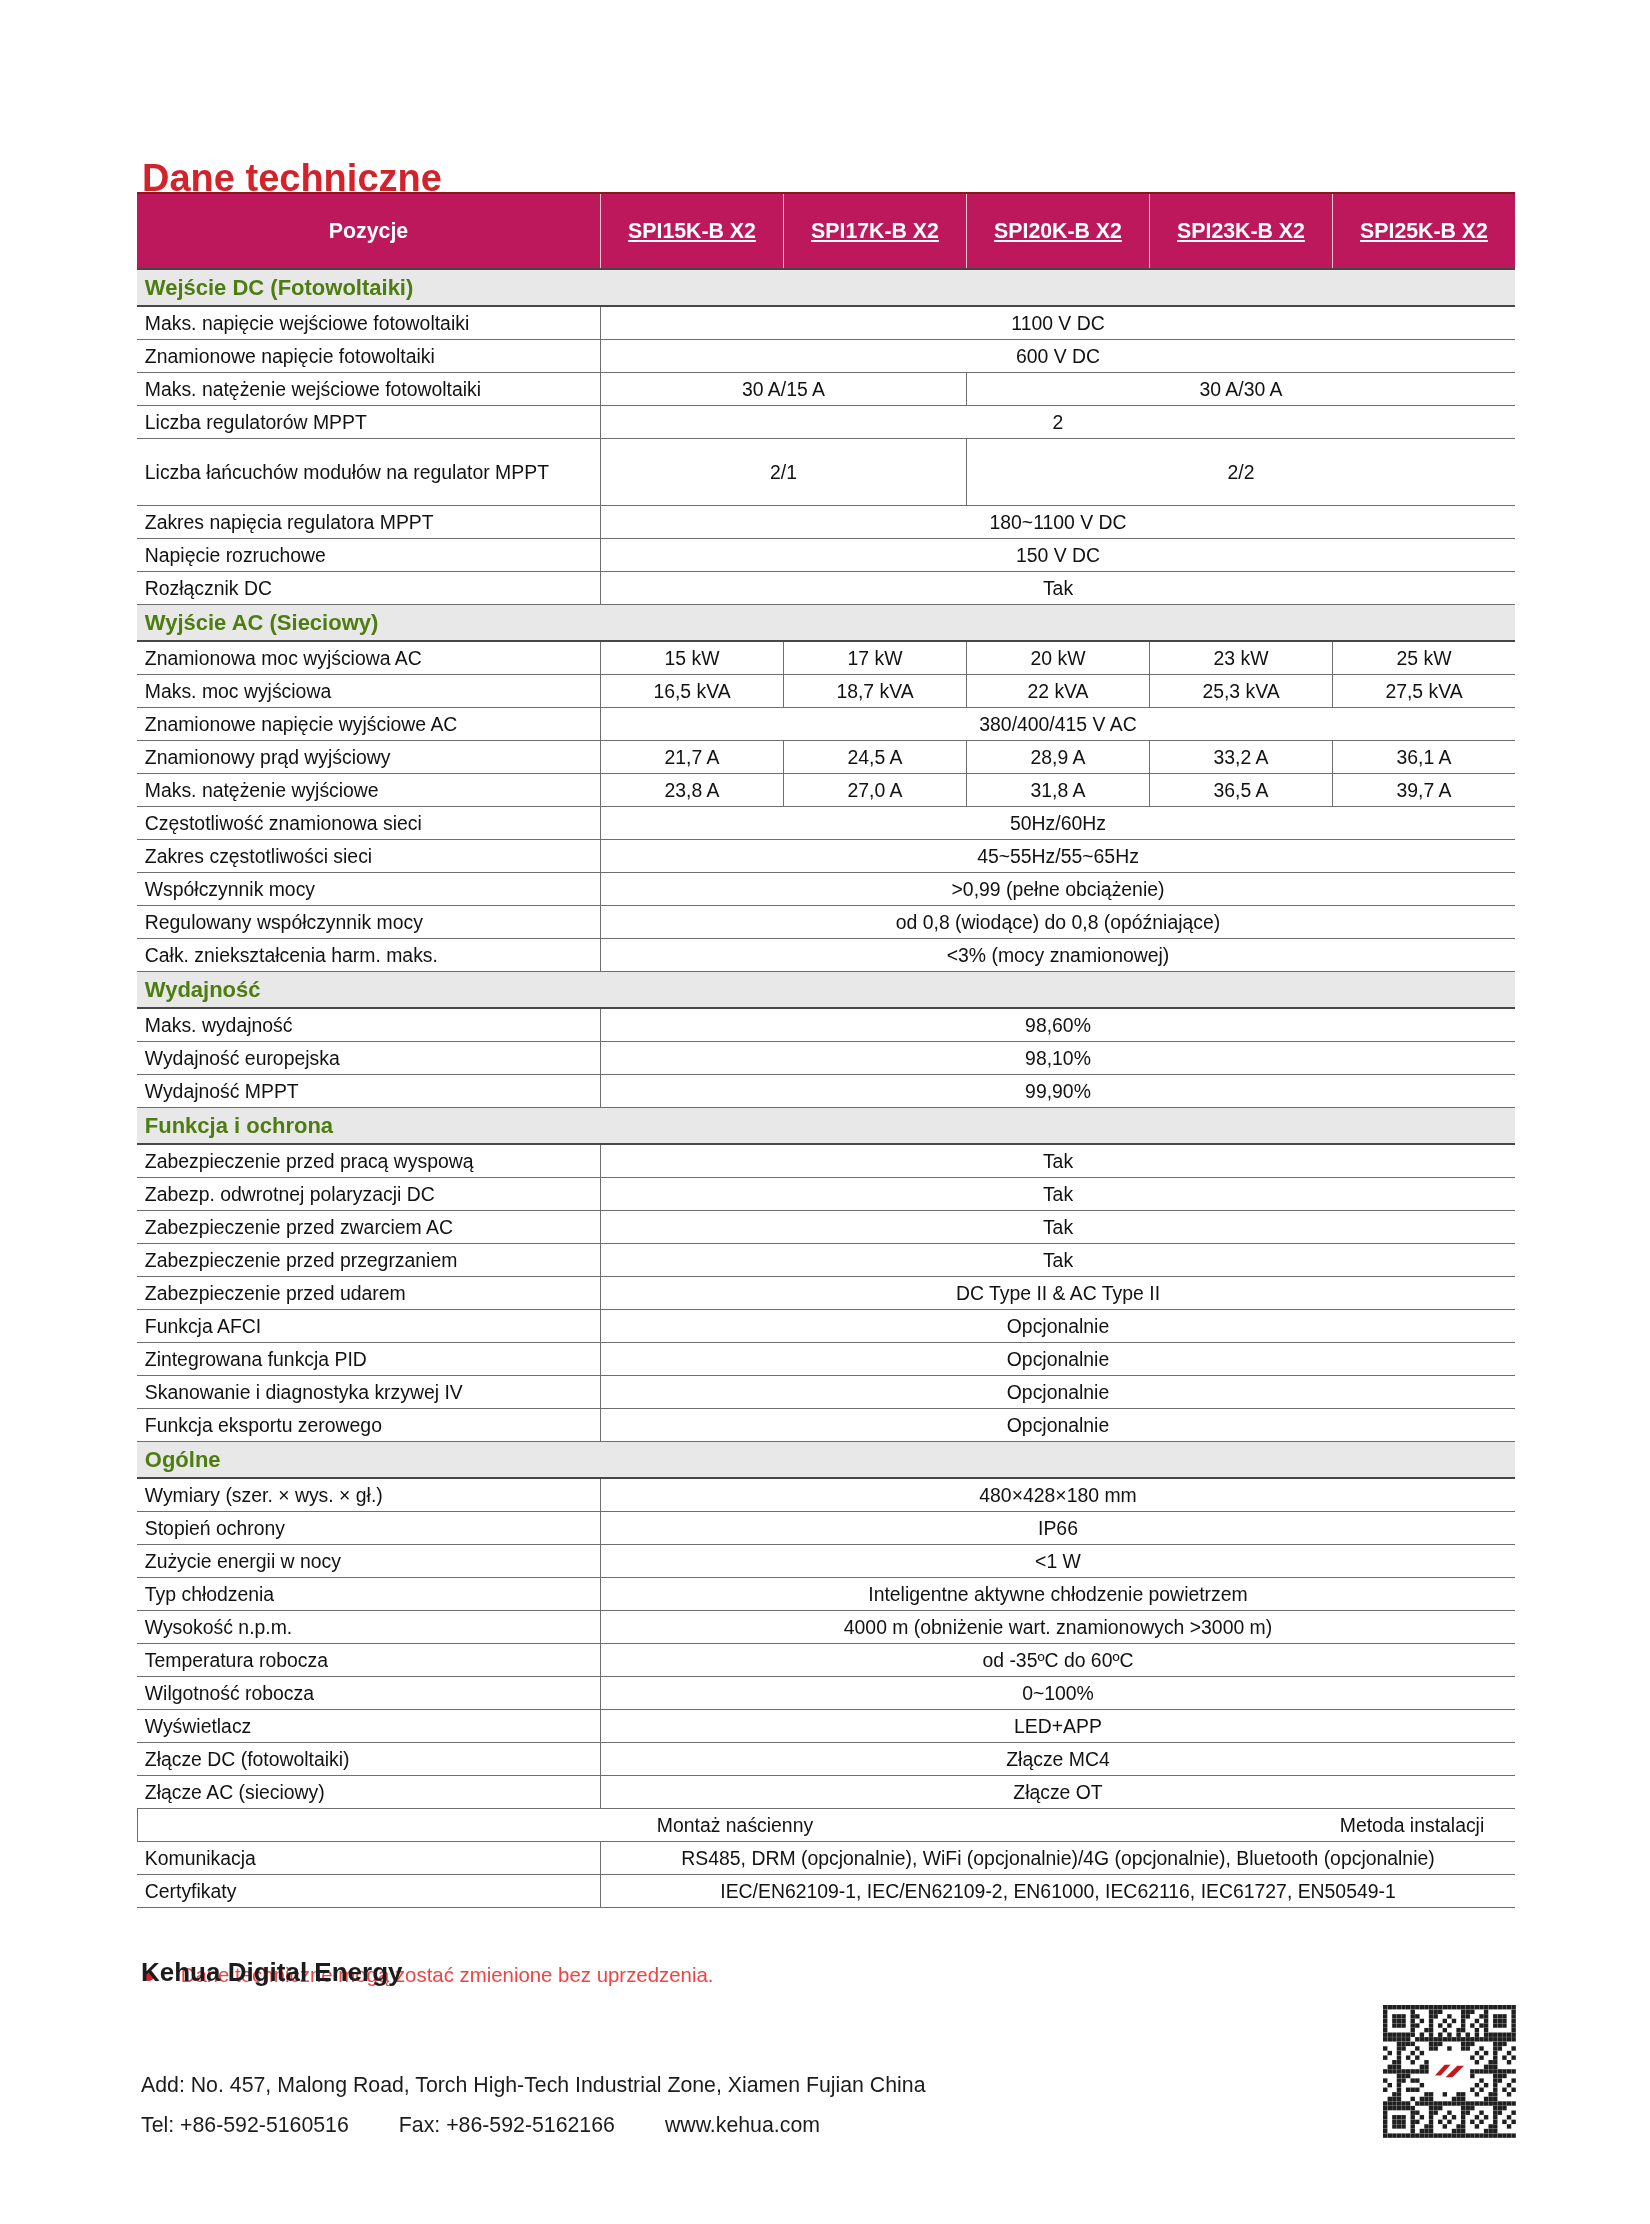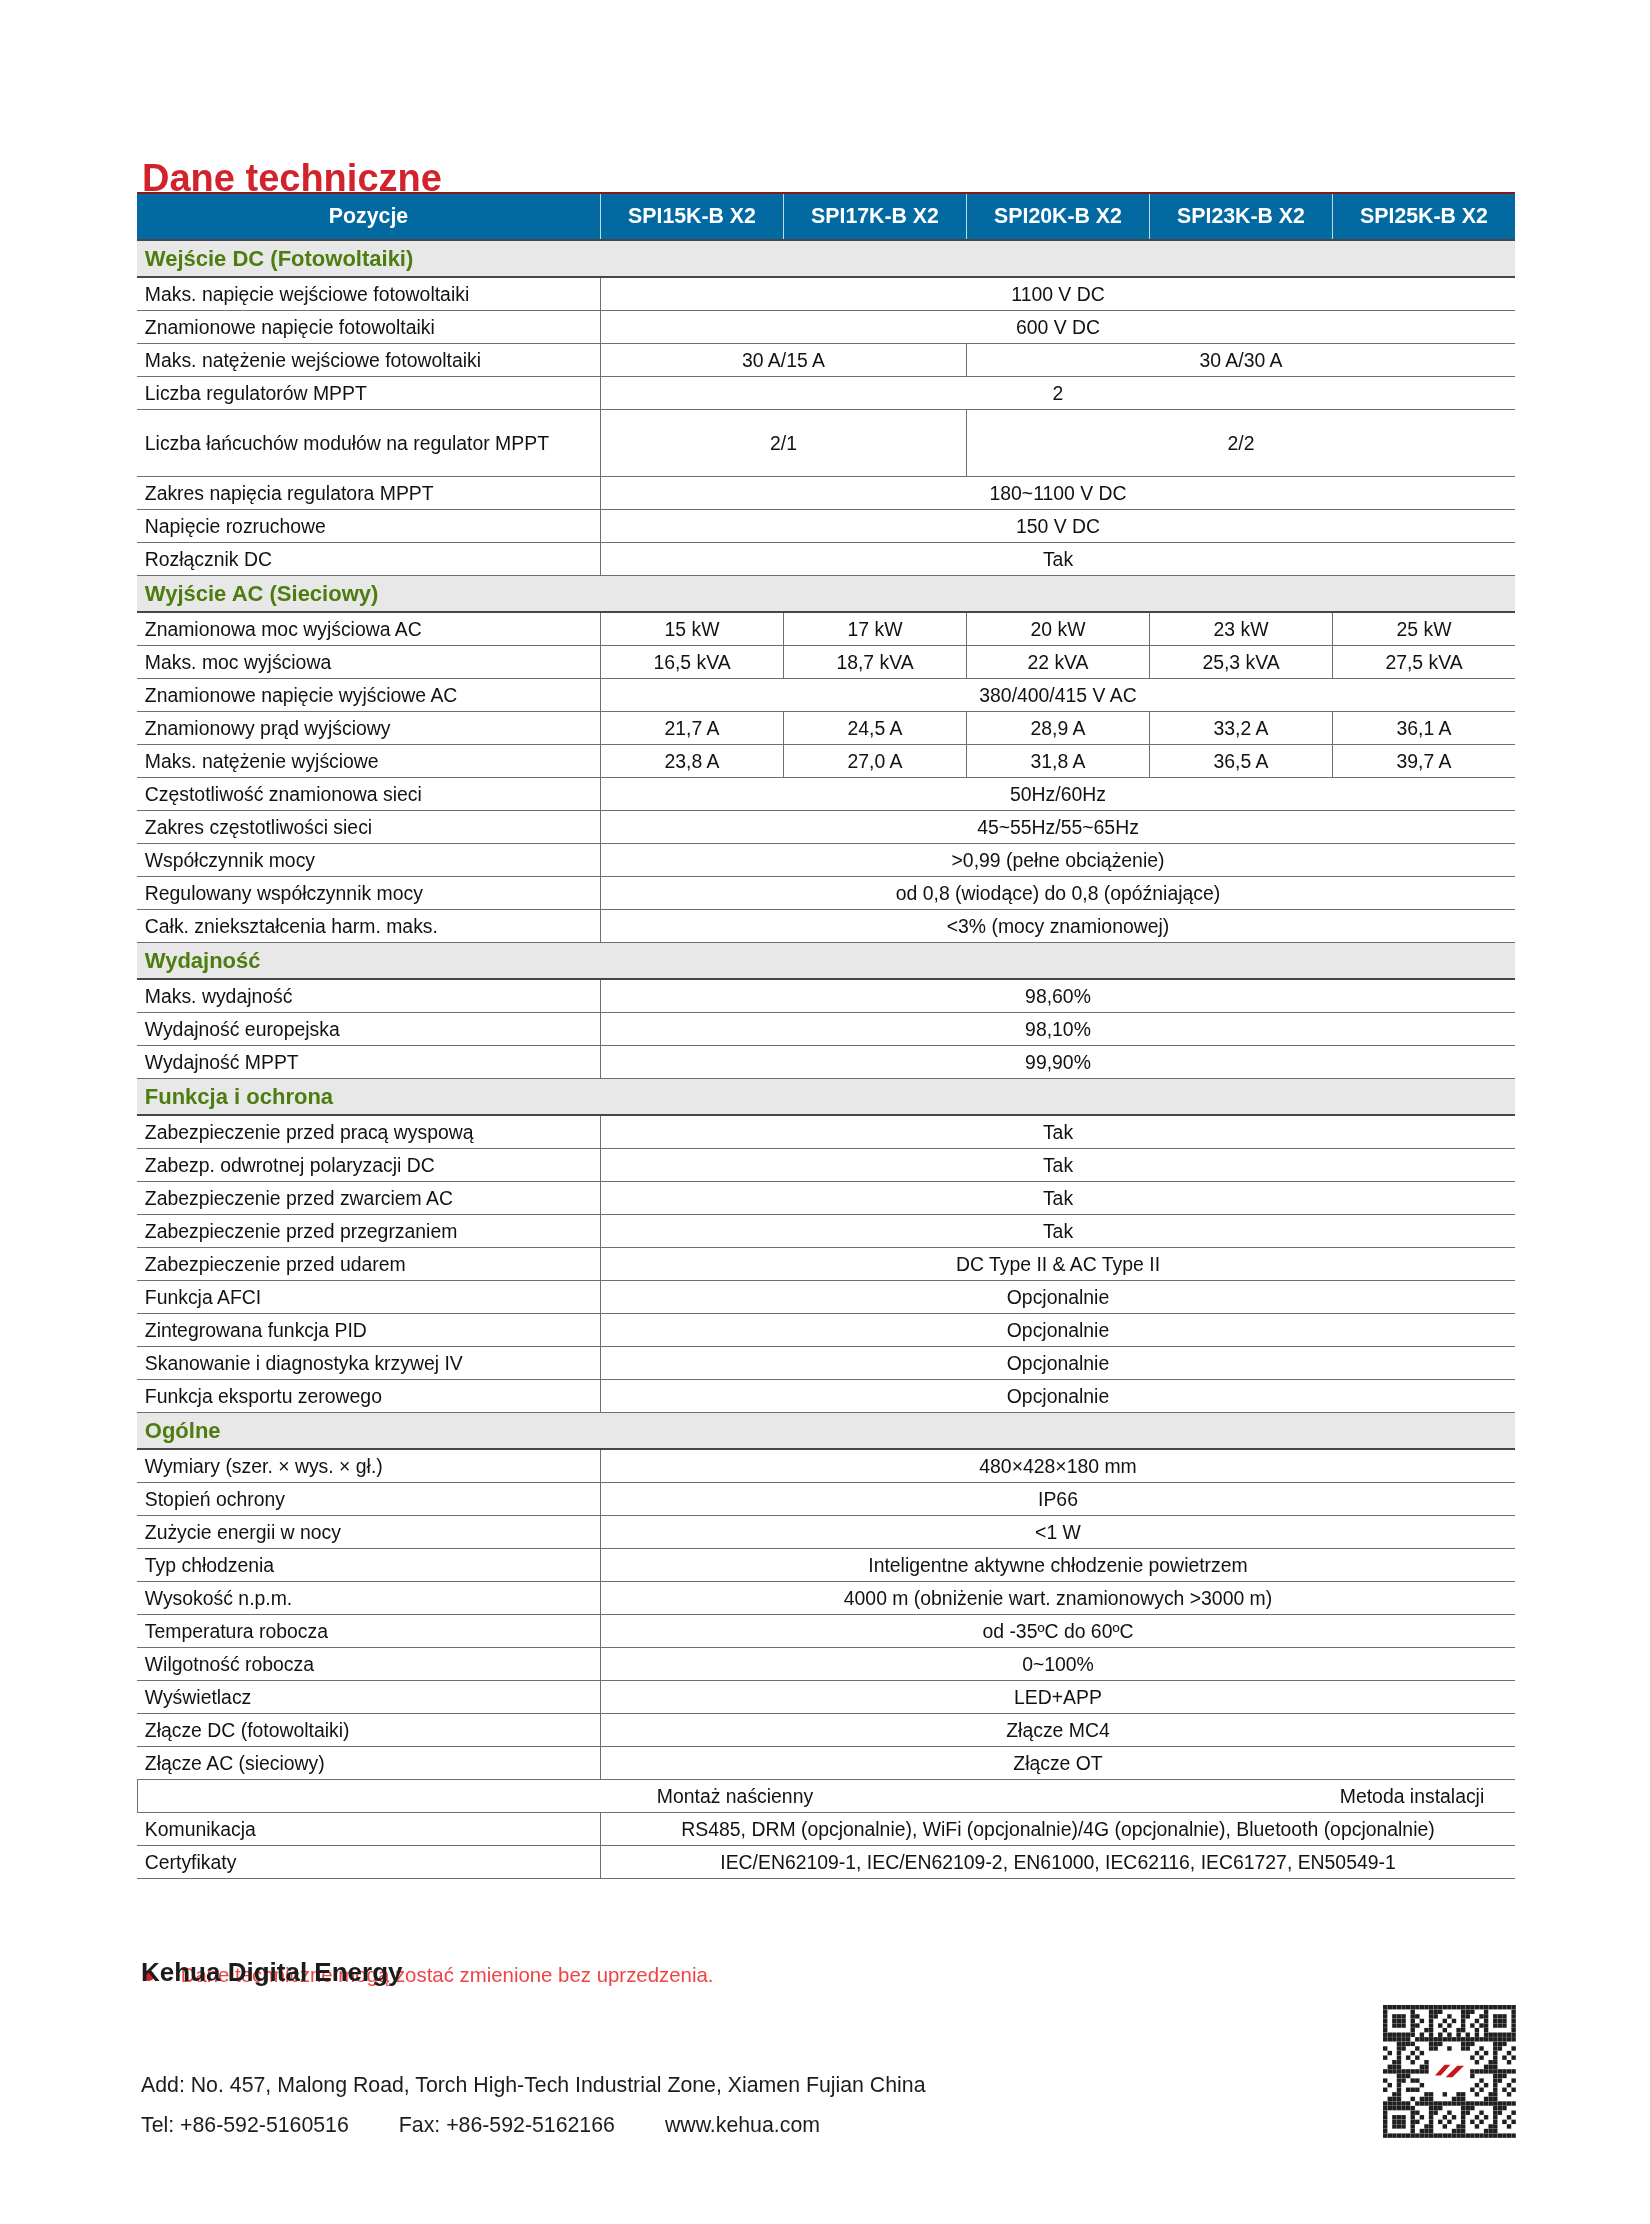--- a/index.html
+++ b/index.html
@@ -12,28 +12,28 @@
     position:absolute;left:142px;top:134px;
     font-size:38px;font-weight:bold;color:#d2232c;line-height:1;
     letter-spacing:0;
   }
   
   .spec-table{
     position:absolute;left:137px;top:192px;width:1378px;
   }
   .thead{
     display:grid;grid-template-columns:463px repeat(5,1fr);
-    height:49px;background:#0369a1;box-sizing:border-box;
+    height:78px;background:#be185d;box-sizing:border-box;
     border-top:2.9px solid #8d161c;border-bottom:2.9px solid #474747;
   }
   .hcell{
     display:flex;align-items:center;justify-content:center;
     color:#ffffff;font-weight:bold;font-size:21.3px;
   }
-  .hcell + .hcell{border-left:1.9px solid rgba(255,255,255,.75);}
+  .hcell + .hcell{border-left:1.9px solid rgba(255,255,255,.75);text-decoration:underline;}
   .sectionbar{
     height:37px;background:#e8e8e8;display:flex;align-items:center;
     box-sizing:border-box;border-bottom:2.9px solid #474747;
   }
   .sectionbar > span{
     color:#4d7c0f;font-weight:bold;font-size:22px;padding-left:7.8px;
   }
   .row{
     display:grid;grid-template-columns:463px repeat(5,1fr);
     min-height:33px;box-sizing:border-box;

